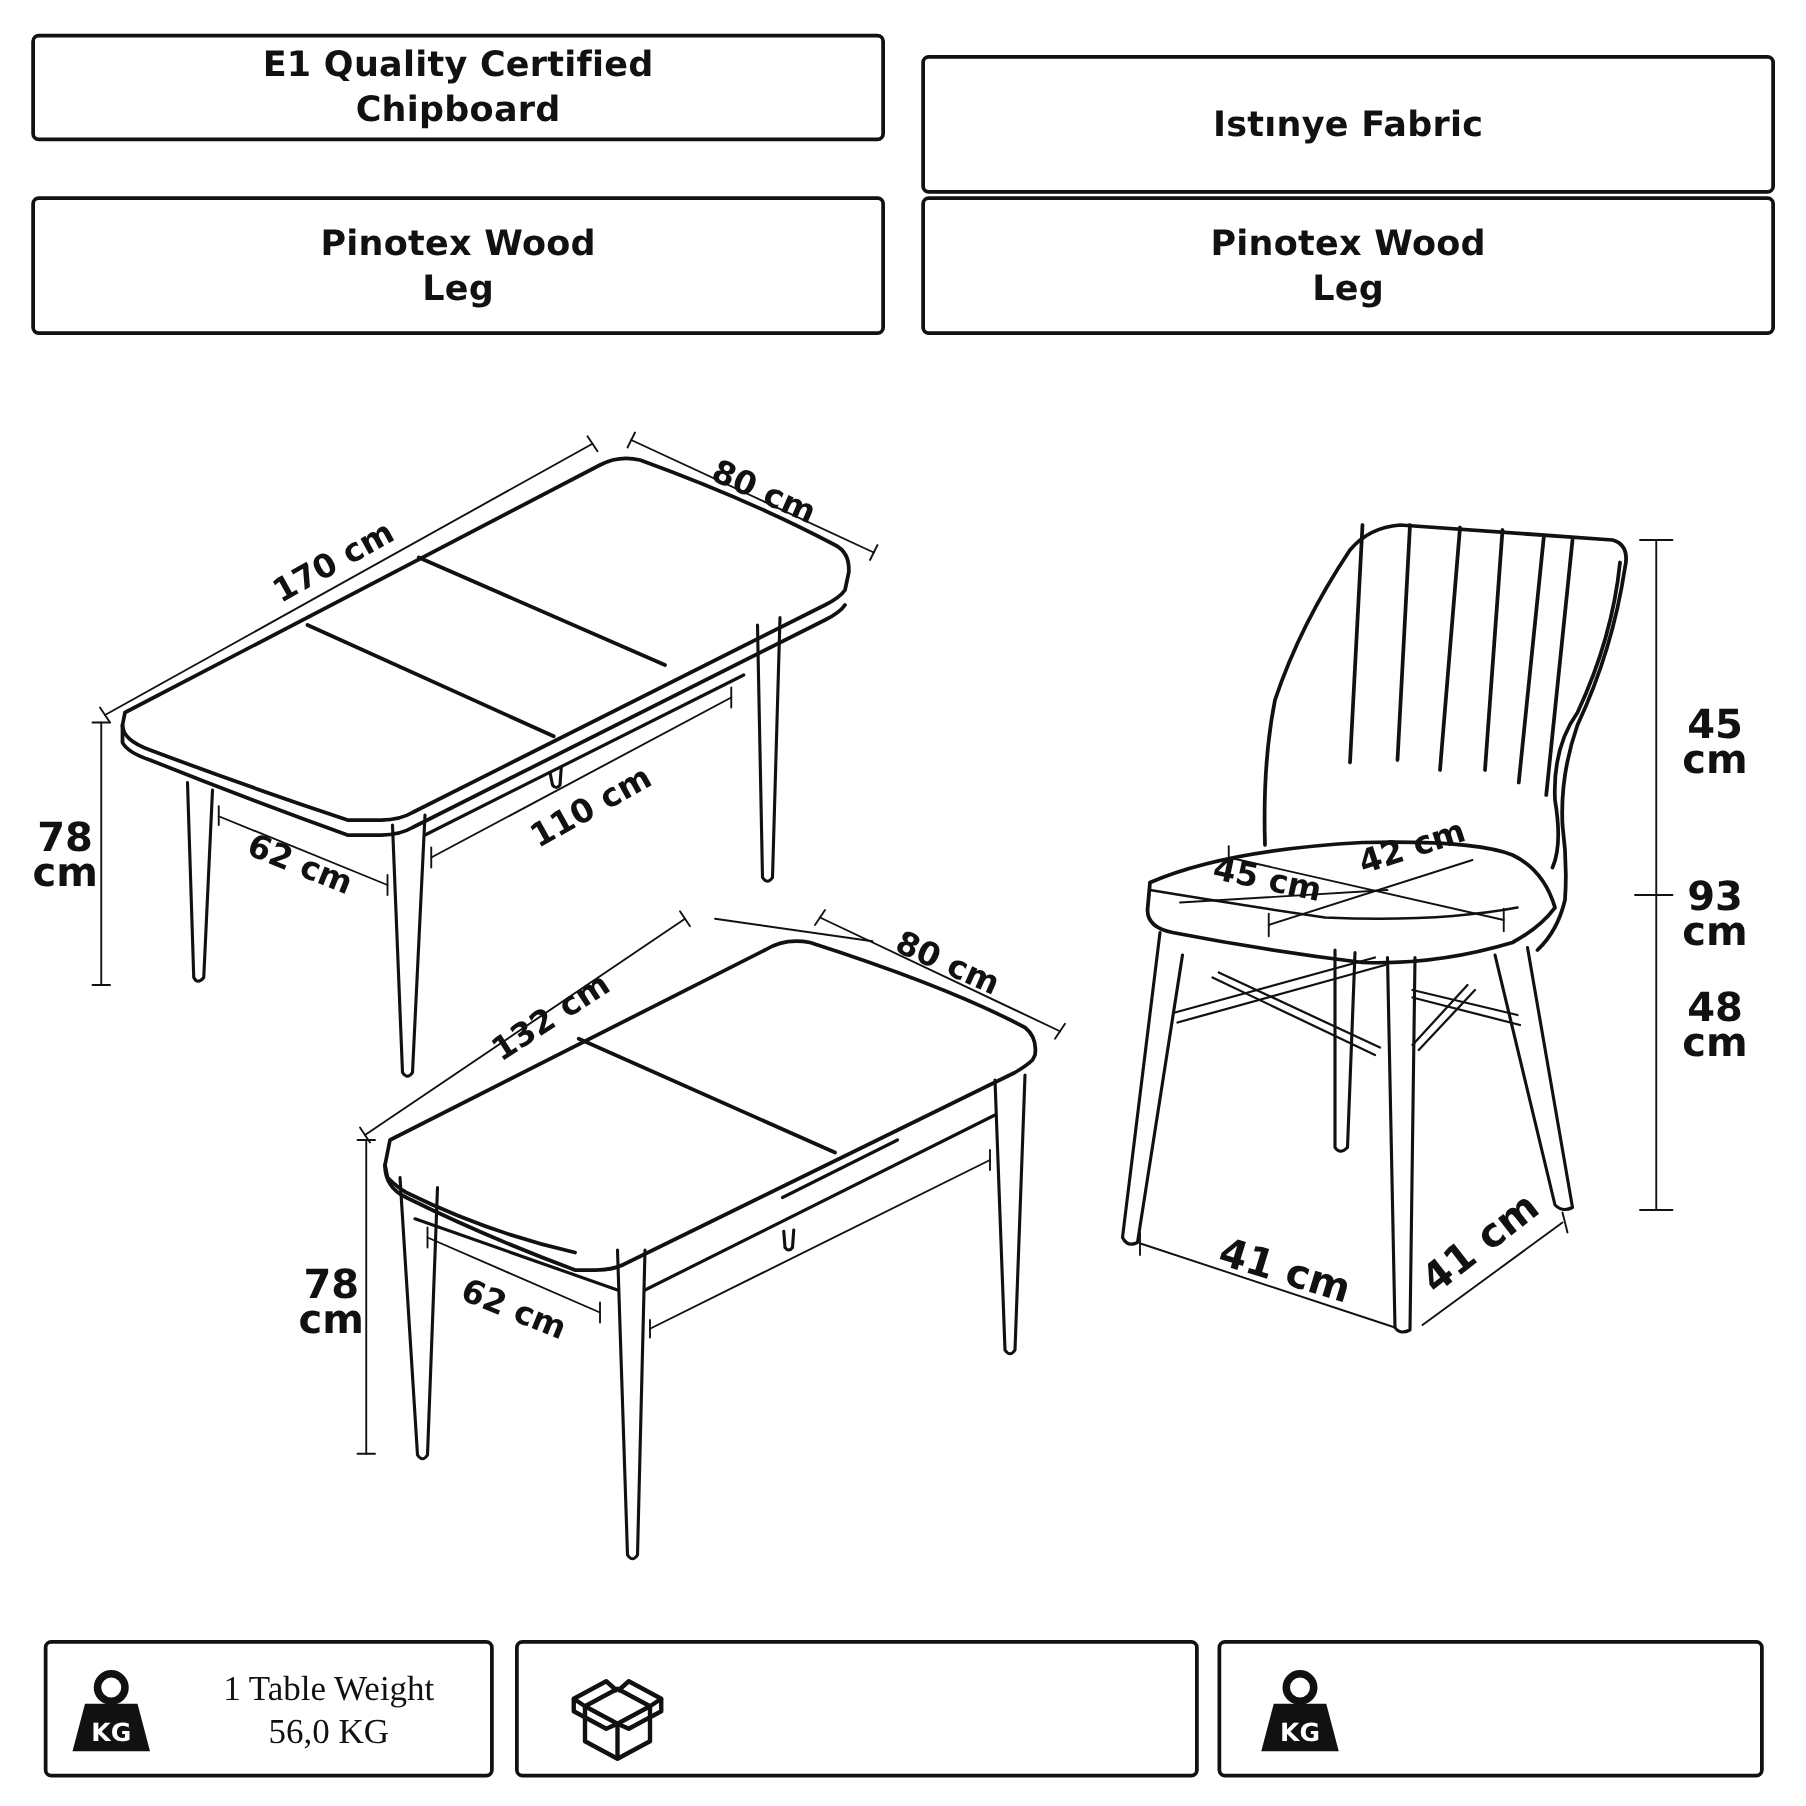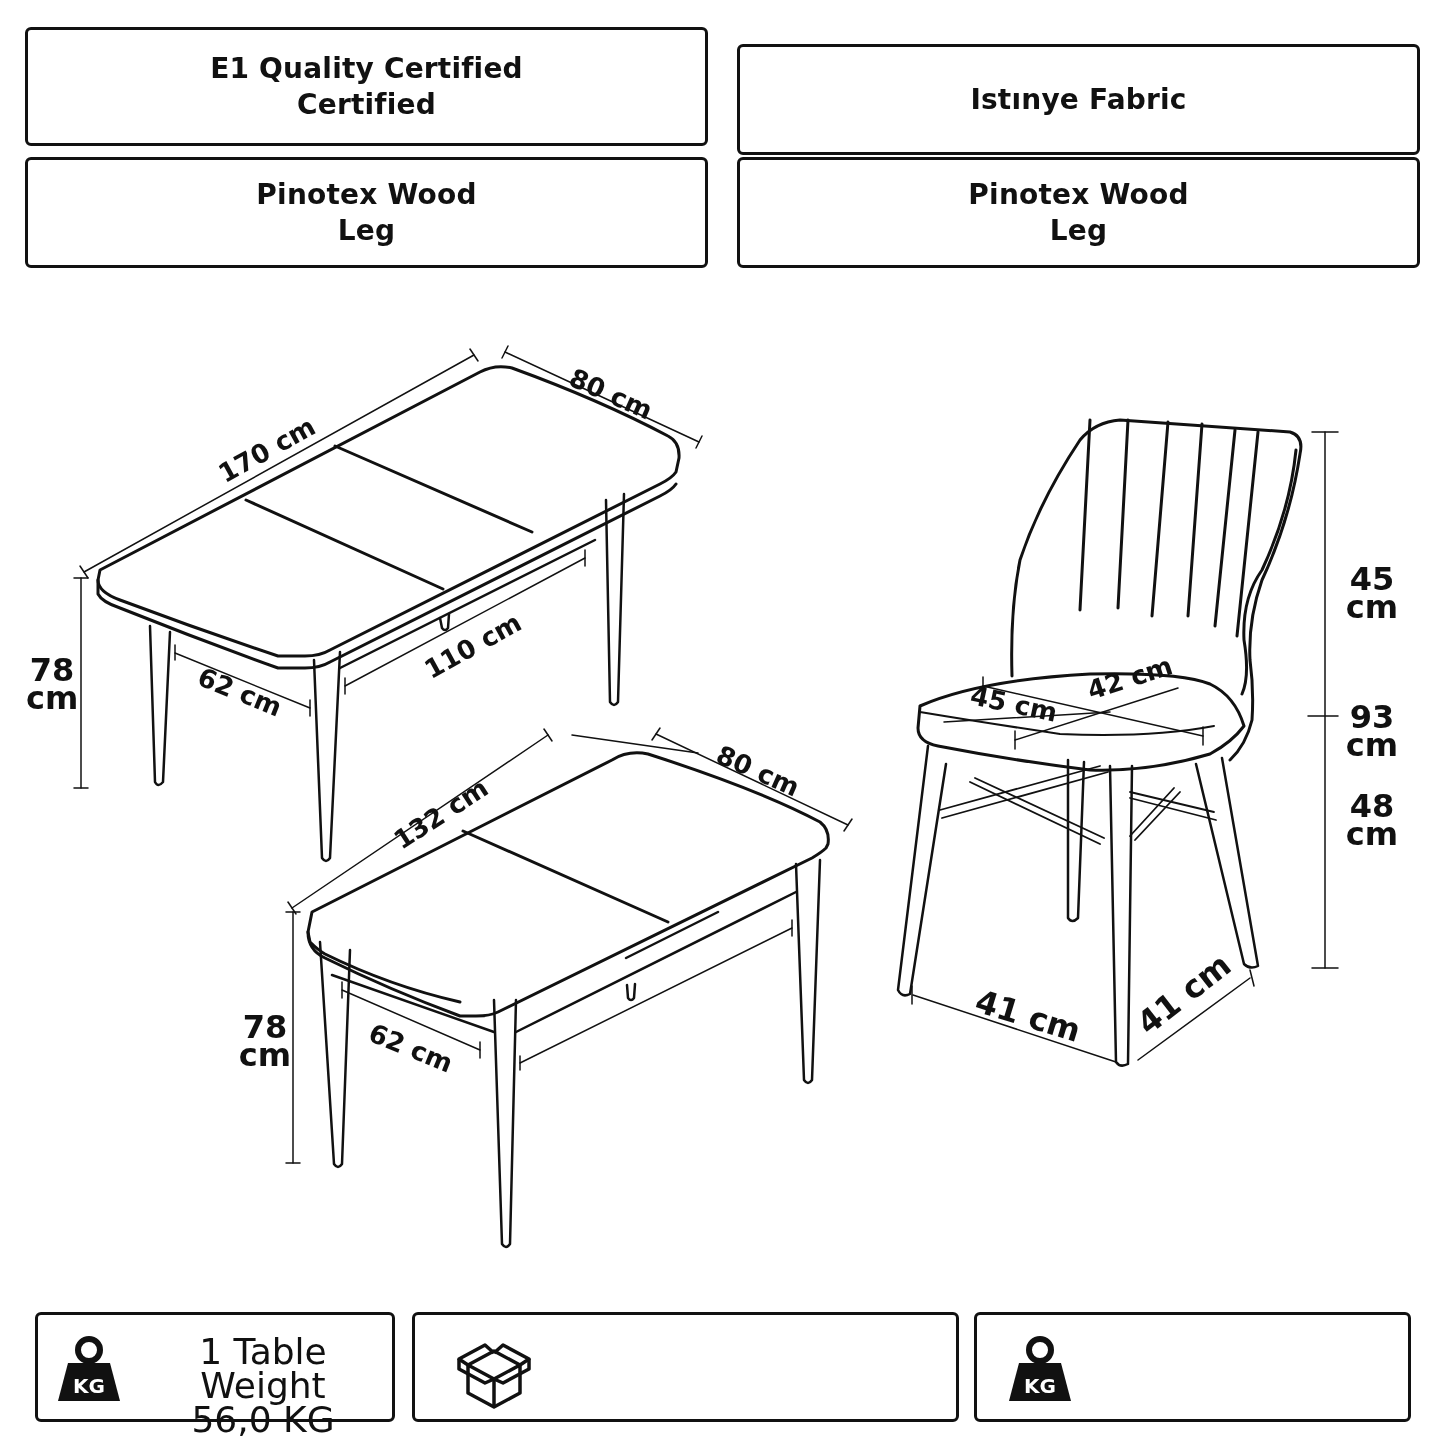--- a/index.html
+++ b/index.html
@@ -1,34 +1,34 @@
 <!DOCTYPE html>
 <html><head>
 <meta charset="utf-8">
 <style>
   html, body { margin: 0; padding: 0; background: #ffffff; }
   body { width: 1445px; height: 1445px; position: relative; overflow: hidden; font-family: "DejaVu Sans", sans-serif; color: #111111; }
   .box { position: absolute; border: 3px solid #111111; border-radius: 6px; background: #ffffff; box-sizing: border-box; display: flex; align-items: center; justify-content: center; text-align: center; }
   .feat { font-weight: bold; font-size: 28px; line-height: 36px; letter-spacing: 0.2px; }
   .feat span { display: block; }
-  .info { font-size: 36px; line-height: 34px; }
+  .info { font-size: 28px; line-height: 34px; font-family: Liberation Serif, serif; }
   .info span { display: block; }
   svg.draw { position: absolute; left: 0; top: 0; }
   .dim { position: absolute; font-weight: bold; font-size: 26px; line-height: 28px; white-space: nowrap; transform-origin: center center; }
   .dimv { position: absolute; font-weight: bold; font-size: 32px; line-height: 28px; text-align: center; }
   .dimv span { display: block; }
   .icon { position: absolute; }
 </style>
 </head>
 <body>
 
-<div class="box feat" style="left:25px;top:27px;width:683px;height:119px;text-align:center;">
+<div class="box feat" style="left:25px;top:27px;width:683px;height:86px;text-align:center;">
   <div>
       <span>E1 Quality Certified</span>
-      <span>Certified</span>
+      <span>Chipboard</span>
     </div>
 </div>
 <div class="box feat" style="left:737px;top:44px;width:683px;height:111px;justify-content:center;">
   <div>
       <span>Istınye Fabric</span>
     </div>
 </div>
 <div class="box feat" style="left:25px;top:157px;width:683px;height:111px;">
   <div>
       <span>Pinotex Wood</span>

